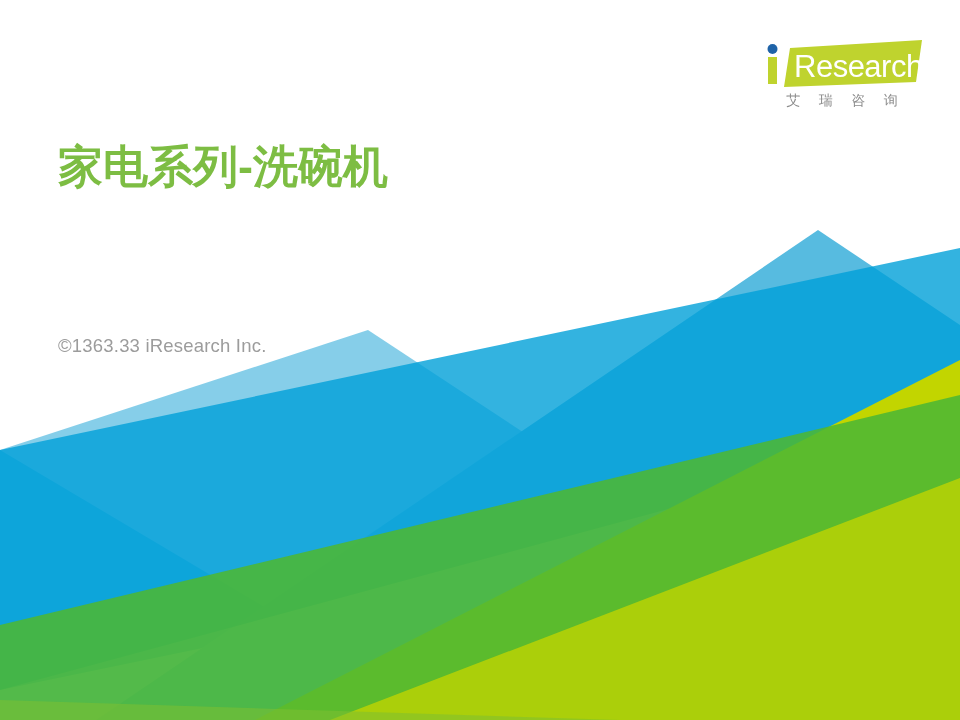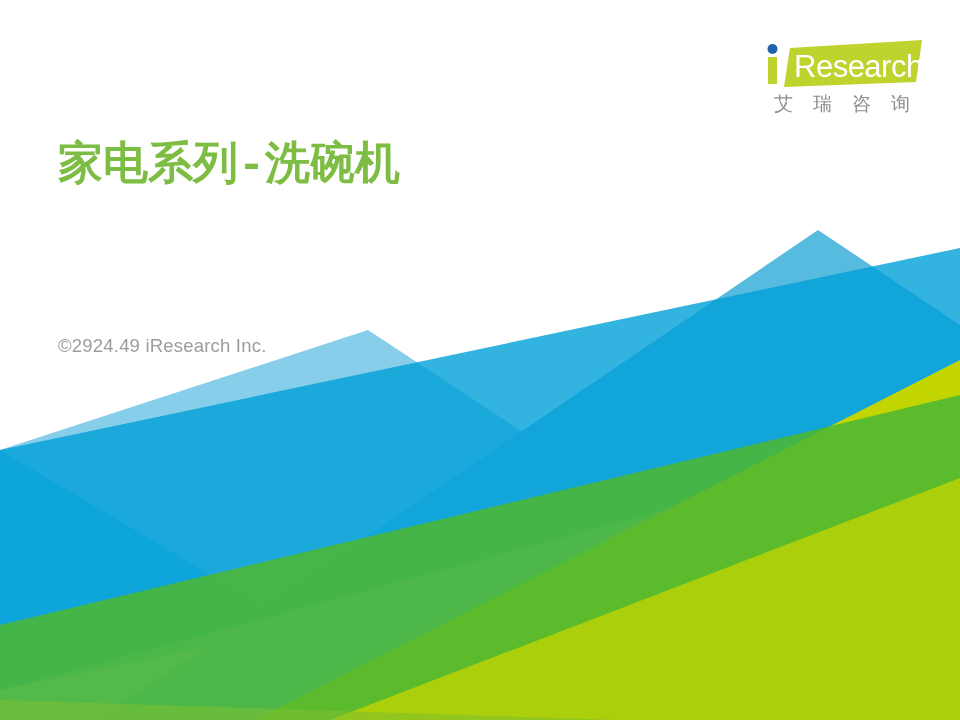--- a/index.html
+++ b/index.html
@@ -42,37 +42,37 @@
     position: relative;
     width: 160px;
     height: 50px;
   }
   #logo-mark svg {
     display: block;
   }
   #logo-sub {
     margin-top: 2px;
     text-align: center;
-    font-size: 19px;
+    font-size: 14px;
     letter-spacing: 7px;
     text-indent: 7px;
     color: #8c8c8c;
     font-family: "DejaVu Sans", "Liberation Sans", sans-serif;
     line-height: 1.2;
   }
 
   
   #title-block {
     position: absolute;
     left: 58px;
     top: 136px;
     z-index: 3;
   }
   .title-line {
-    font-family: Liberation Mono, monospace;
+    font-family: Liberation Sans, sans-serif;
     font-weight: bold;
     font-size: 45px;
     line-height: 62px;
     color: #7dbd43;
     letter-spacing: 0px;
     white-space: nowrap;
   }
   #copyright {
     position: absolute;
     left: 58px;
@@ -123,15 +123,15 @@
         <text x="32" y="37" font-family="Liberation Sans, DejaVu Sans, sans-serif" font-size="31" font-weight="normal" fill="#FFFFFF" letter-spacing="-0.5">Research</text>
       </svg>
     </div>
     <div id="logo-sub">艾 瑞 咨 询</div>
   </div>
 
   <div id="title-block">
     <div class="title-line">家电系列-洗碗机</div>
   </div>
 
-  <div id="copyright">©2924.49 iResearch Inc.</div>
+  <div id="copyright">©1363.33 iResearch Inc.</div>
 
 </div>
 
 </body></html>

